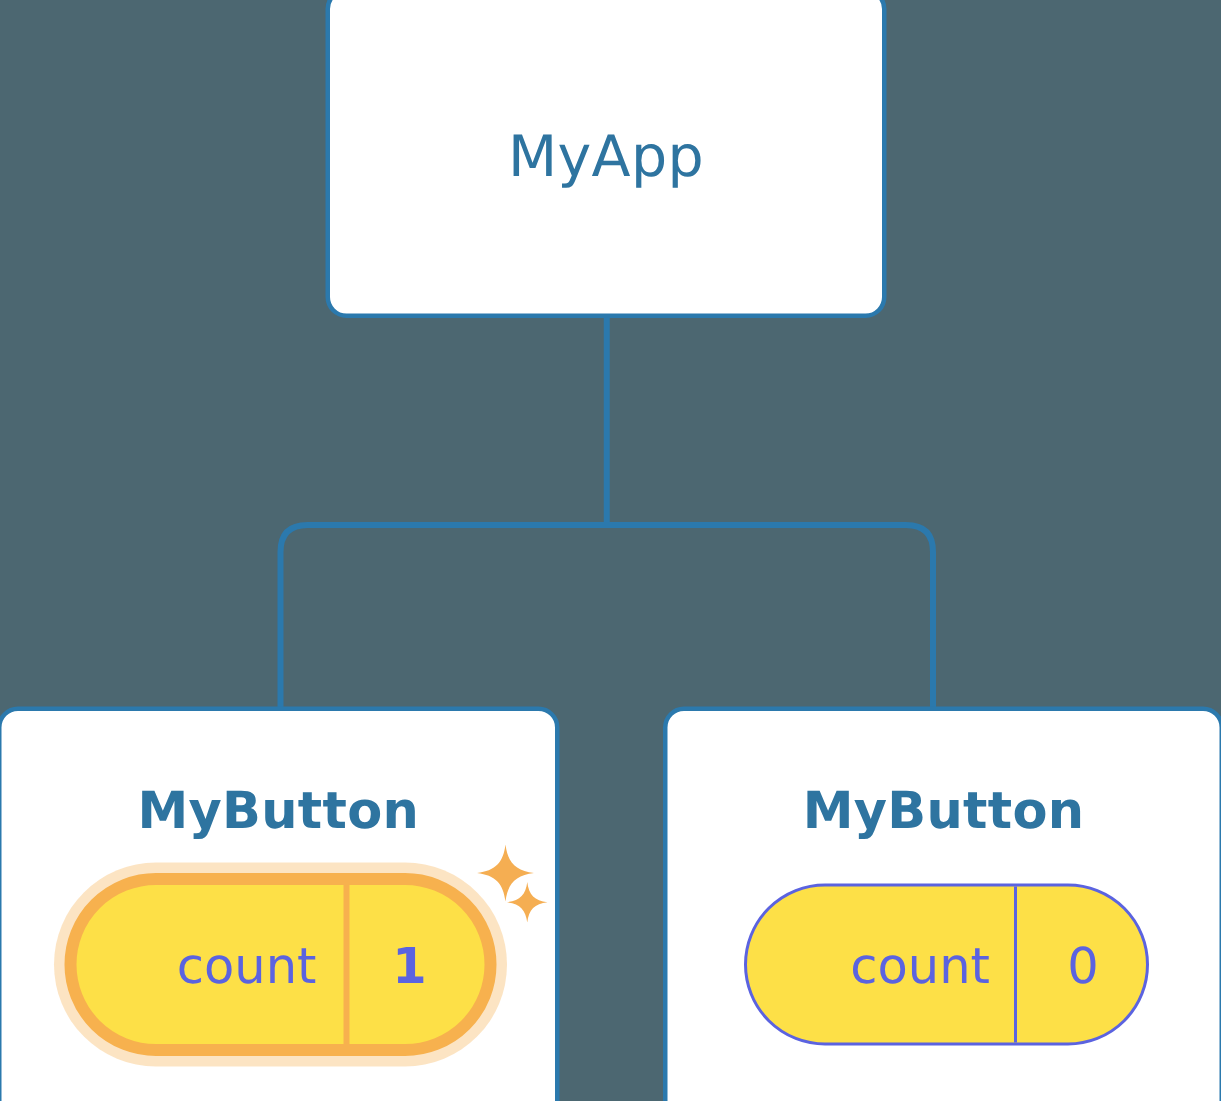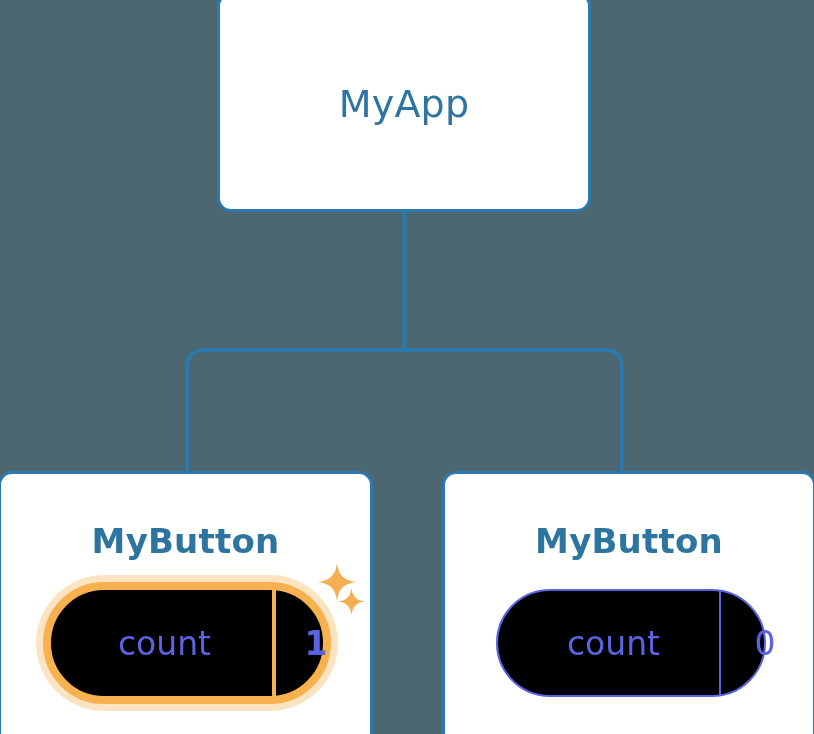--- a/index.html
+++ b/index.html
@@ -80,22 +80,21 @@
     font-size: 34px;
     font-weight: bold;
   }
 
   
   .state-pill {
     position: absolute;
     box-sizing: border-box;
     display: flex;
     align-items: stretch;
-    background: #000000;
-    gap: 43px;
+    background: #fde047;
   }
   .pill-key, .pill-val {
     display: flex;
     align-items: center;
     justify-content: center;
     box-sizing: border-box;
     color: #5b63e0;
     white-space: nowrap;
   }
 

